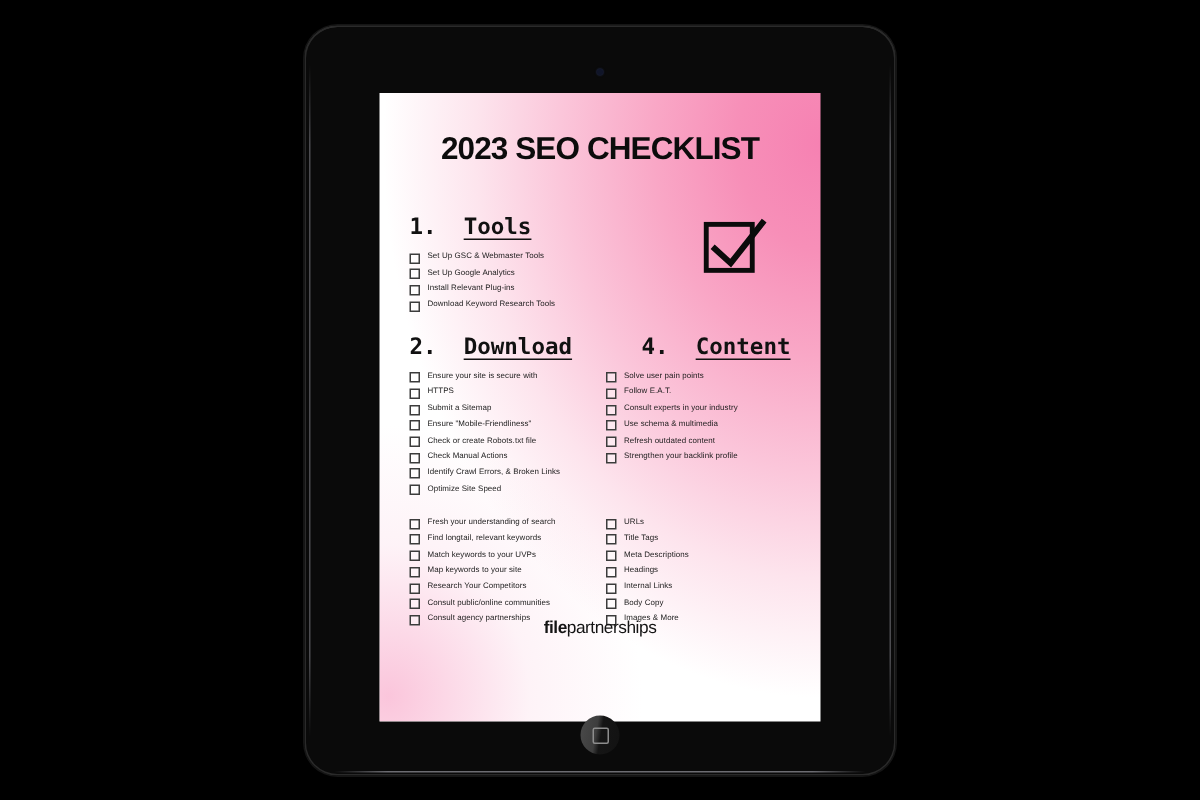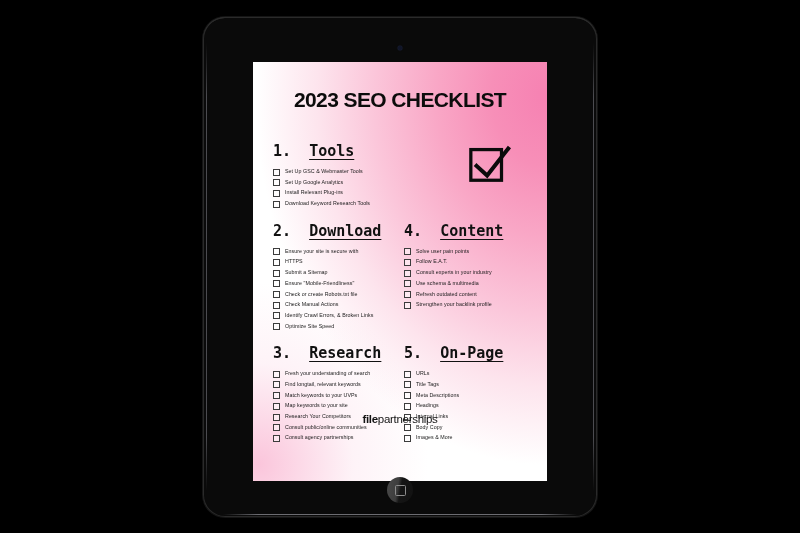--- a/index.html
+++ b/index.html
@@ -166,21 +166,21 @@
     letter-spacing: 0.05px;
   }
 
   
   .row-1 {
     position: relative;
     display: flex;
     align-items: flex-start;
   }
   .col-left { width: 132px; }
-  .col-right { width: 132px; margin-left: 8px; }
+  .col-right { width: 132px; margin-left: 8px; text-align: right; }
 
   .tools-block { width: 132px; }
 
   .check-icon {
     position: absolute;
     right: 14px;
     top: 4px;
     width: 46px;
     height: 46px;
   }
@@ -327,24 +327,20 @@
               <li>
                   <span class="cbox"></span>
                   <span class="citem">Strengthen your backlink profile</span>
                 </li>
             </ul>
           </div>
         </div>
 
         <div class="row-3">
           <div class="col-left">
-            <div class="sec-head">
-              <span class="num">3.</span>
-              <span>&nbsp;</span><span class="word">Research</span>
-            </div>
             <ul class="check-list">
               <li>
                   <span class="cbox"></span>
                   <span class="citem">Fresh your understanding of search</span>
                 </li>
               <li>
                   <span class="cbox"></span>
                   <span class="citem">Find longtail, relevant keywords</span>
                 </li>
               <li>
@@ -364,24 +360,20 @@
                   <span class="citem">Consult public/online communities</span>
                 </li>
               <li>
                   <span class="cbox"></span>
                   <span class="citem">Consult agency partnerships</span>
                 </li>
             </ul>
           </div>
 
           <div class="col-right">
-            <div class="sec-head">
-              <span class="num">5.</span>
-              <span>&nbsp;</span><span class="word">On-Page</span>
-            </div>
             <ul class="check-list">
               <li>
                   <span class="cbox"></span>
                   <span class="citem">URLs</span>
                 </li>
               <li>
                   <span class="cbox"></span>
                   <span class="citem">Title Tags</span>
                 </li>
               <li>

